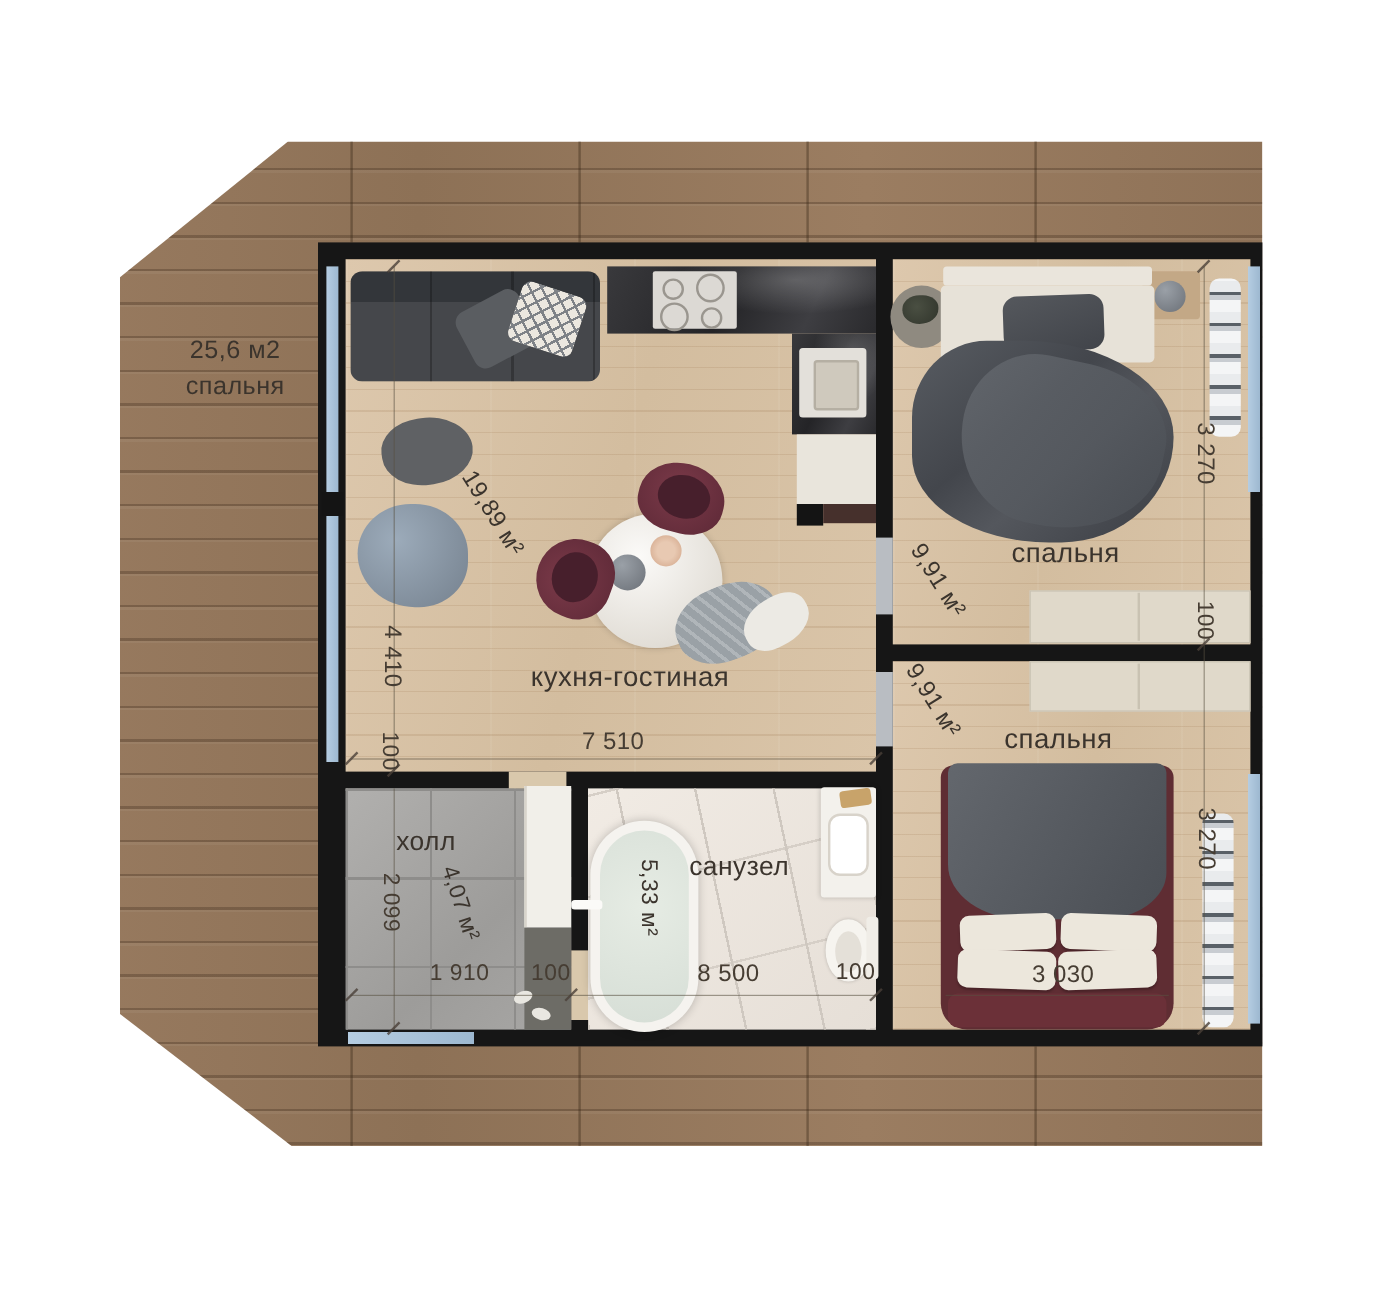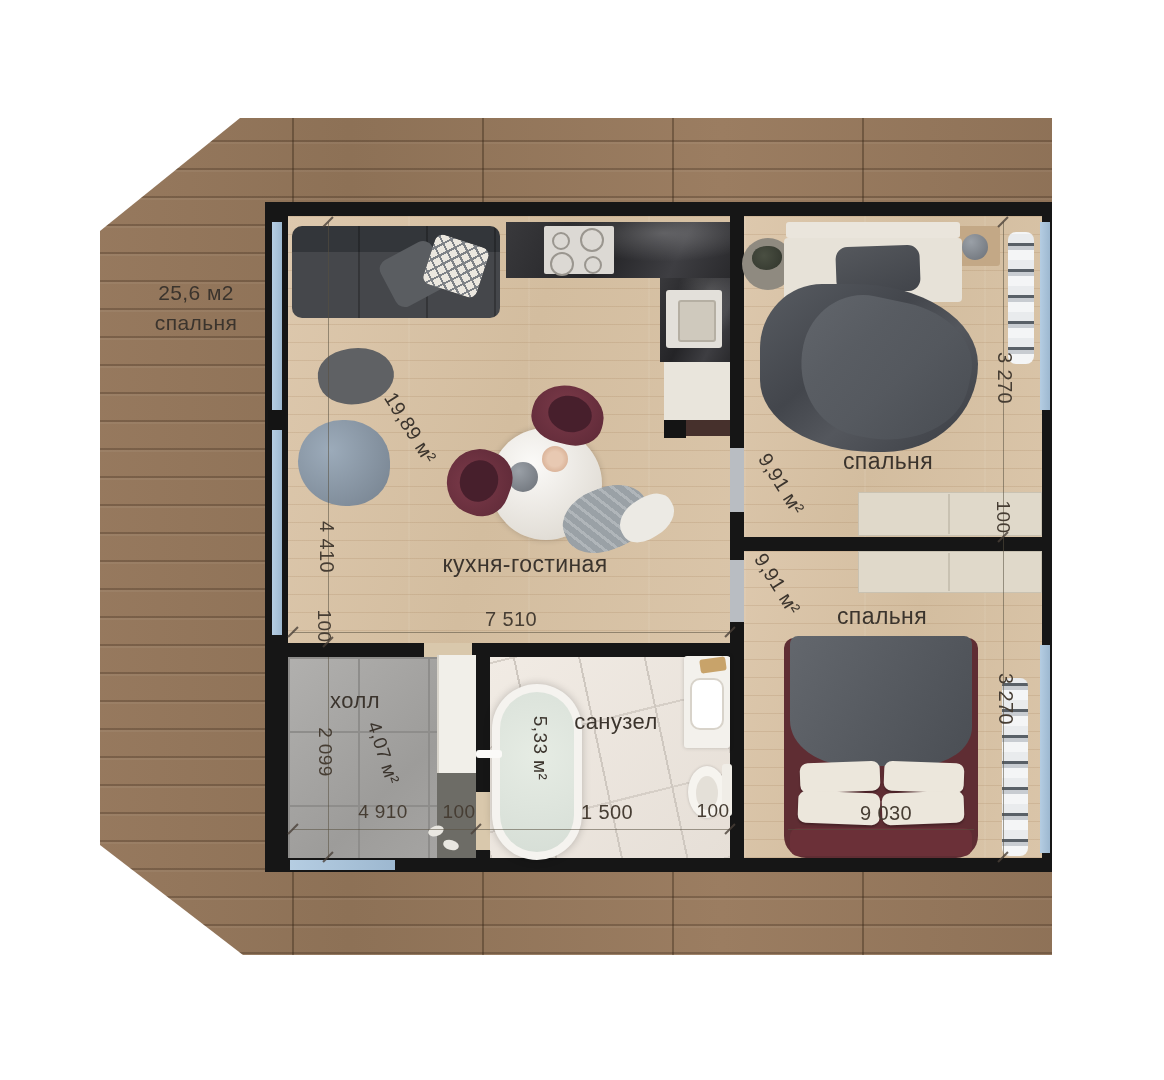--- a/index.html
+++ b/index.html
@@ -246,21 +246,21 @@
   <div class="lbl room-name" style="left:616px;top:722px;font-size:22px;">санузел</div>
   <div class="lbl area-lbl r90" style="left:540px;top:748px;font-size:19px;">5,33 м²</div>
 
   <div class="lbl dim-lbl r90" style="left:326px;top:547px;font-size:20px;">4 410</div>
   <div class="lbl dim-lbl r90" style="left:324px;top:626px;">100</div>
   <div class="lbl dim-lbl" style="left:511px;top:619px;font-size:20px;">7 510</div>
 
   <div class="lbl dim-lbl r90" style="left:1004px;top:378px;font-size:20px;">3 270</div>
   <div class="lbl dim-lbl r90" style="left:1003px;top:517px;">100</div>
   <div class="lbl dim-lbl r90" style="left:1005px;top:699px;font-size:20px;">3 270</div>
-  <div class="lbl dim-lbl" style="left:886px;top:813px;font-size:20px;">9 030</div>
+  <div class="lbl dim-lbl" style="left:886px;top:813px;font-size:20px;">3 030</div>
 
   <div class="lbl dim-lbl r90" style="left:325px;top:752px;">2 099</div>
-  <div class="lbl dim-lbl" style="left:383px;top:812px;">4 910</div>
+  <div class="lbl dim-lbl" style="left:383px;top:812px;">1 910</div>
   <div class="lbl dim-lbl" style="left:459px;top:812px;">100</div>
-  <div class="lbl dim-lbl" style="left:607px;top:812px;font-size:20px;">1 500</div>
+  <div class="lbl dim-lbl" style="left:607px;top:812px;font-size:20px;">8 500</div>
   <div class="lbl dim-lbl" style="left:713px;top:811px;">100</div>
 
 </div>
 
 </body></html>

